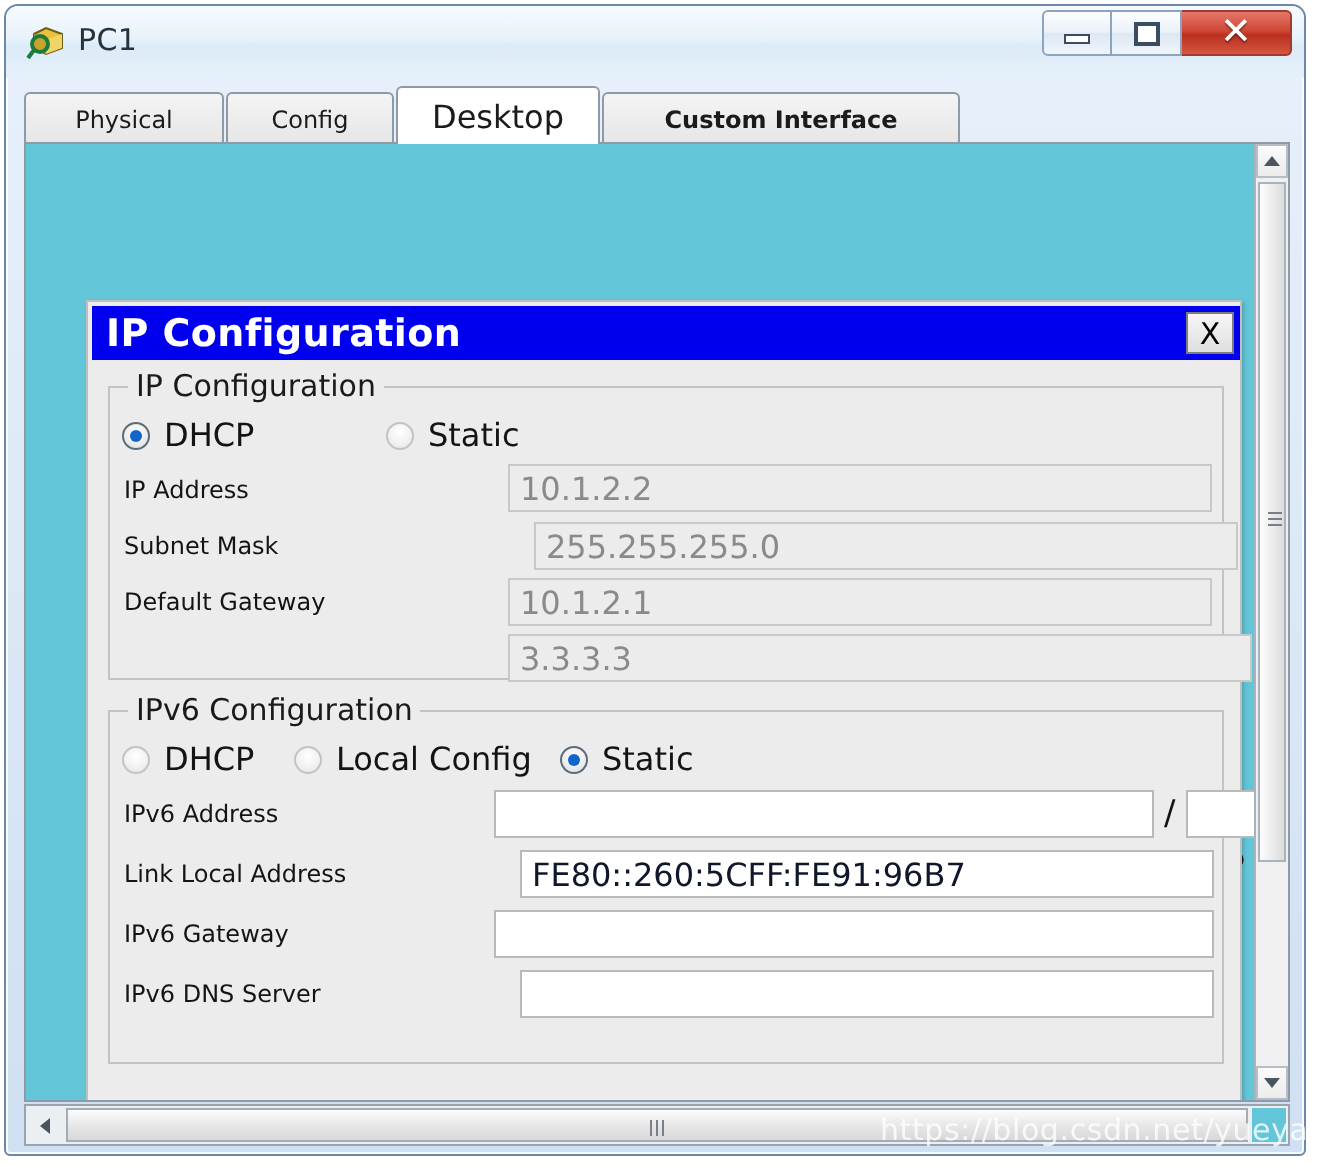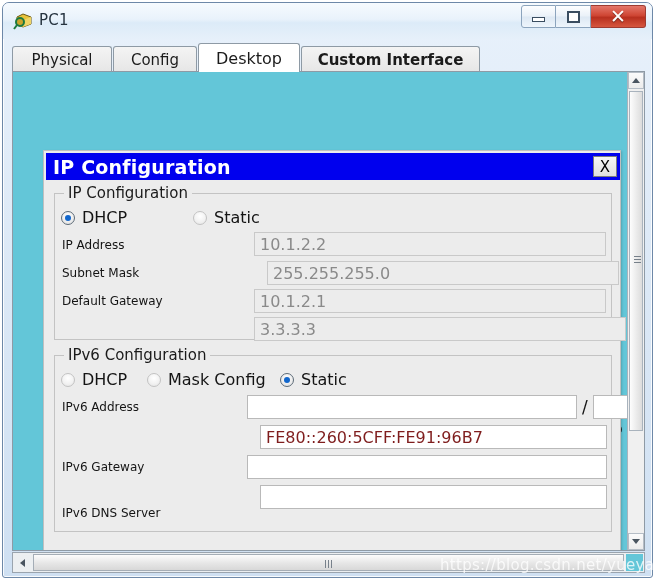--- a/index.html
+++ b/index.html
@@ -102,21 +102,21 @@
   .tab {
     position: absolute;
     top: 3px;
     height: 26px;
     border: 1px solid #8e9aa5;
     border-bottom: none;
     border-radius: 3px 3px 0 0;
     background: linear-gradient(180deg,#f4f4f4 0%, #e6e6e6 100%);
     box-sizing: border-box;
     display: flex; align-items: center; justify-content: center;
-    font-size: 15px;
+    font-size: 12px;
     color: #1b1b1b;
     white-space: nowrap;
   }
   .tab.active {
     top: 0px;
     height: 29px;
     background: #ffffff;
     border-color: #8e9aa5;
     z-index: 4;
     font-size: 16px;
@@ -330,21 +330,21 @@
     font-size: 16px;
     color: #8a8a8a;
     display: flex; align-items: center;
     padding-left: 5px;
     white-space: nowrap;
     overflow: hidden;
   }
   .field-input.editable {
     background: #ffffff;
     border: 1px solid #b9b9b9;
-    color: #7f1d1d;
+    color: #0f172a;
   }
   .slash {
     position: absolute;
     font-size: 17px;
     color: #141414;
   }
 
   .watermark {
     position: absolute;
     font-size: 15px;
@@ -447,46 +447,47 @@
 
         <div class="groupbox" style="left:10px; top:204px; width:558px; height:177px;">
           <span class="group-legend">IPv6 Configuration</span>
 
           <div class="radio-row" style="left:6px; top:14px;">
             <span class="radio off"></span>
             <span class="radio-label dim">DHCP</span>
           </div>
           <div class="radio-row" style="left:92px; top:14px;">
             <span class="radio off"></span>
-            <span class="radio-label dim">Mask Config</span>
+            <span class="radio-label dim">Local Config</span>
           </div>
           <div class="radio-row" style="left:225px; top:14px;">
             <span class="radio on"></span>
             <span class="radio-label">Static</span>
           </div>
 
           <div class="field-label" style="left:7px; top:44px;">IPv6 Address</div>
           <div class="field-input editable" style="left:192px; top:39px; width:330px; height:24px;">
             <span></span>
           </div>
           <div class="slash" style="left:527px; top:41px;">/</div>
           <div class="field-input editable" style="left:538px; top:39px; width:43px; height:24px;">
             <span></span>
           </div>
 
+          <div class="field-label" style="left:7px; top:74px;">Link Local Address</div>
           <div class="field-input editable" style="left:205px; top:69px; width:347px; height:24px;">
             <span>FE80::260:5CFF:FE91:96B7</span>
           </div>
 
           <div class="field-label" style="left:7px; top:104px;">IPv6 Gateway</div>
           <div class="field-input editable" style="left:192px; top:99px; width:360px; height:24px;">
             <span></span>
           </div>
 
-          <div class="field-label" style="left:7px; top:134px;margin-top:16px;">IPv6 DNS Server</div>
+          <div class="field-label" style="left:7px; top:134px;">IPv6 DNS Server</div>
           <div class="field-input editable" style="left:205px; top:129px; width:347px; height:24px;">
             <span></span>
           </div>
         </div>
 
       </div>
     </div>
 
     <div class="vscroll">
       <div class="vs-arrow up">

